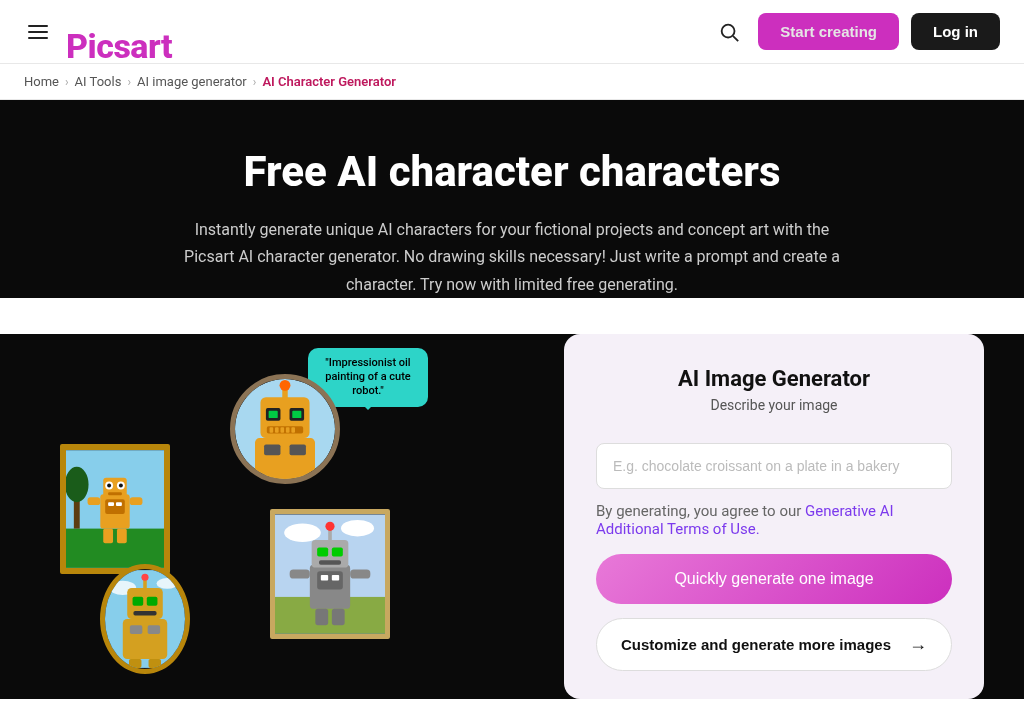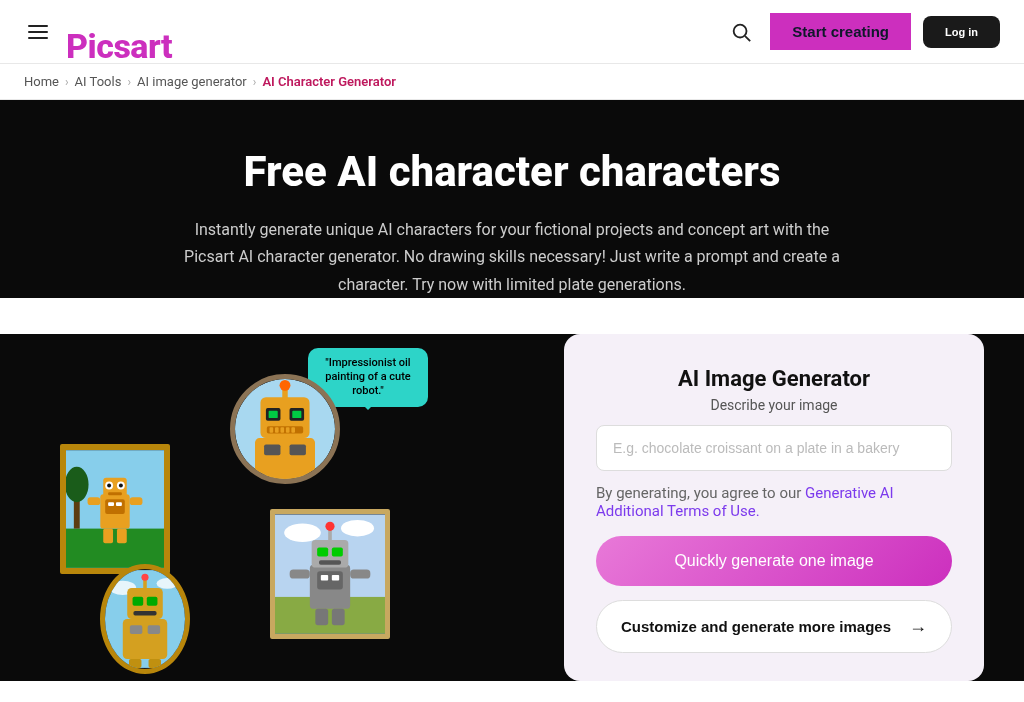--- a/index.html
+++ b/index.html
@@ -64,36 +64,36 @@
     }
     .search-icon-btn svg {
       width: 22px;
       height: 22px;
       stroke: #222;
       fill: none;
       stroke-width: 2;
     }
     .btn-start-creating {
       background: #cc2fbe;
-      color: #0f172a;
+      color: #e5e5e5;
       border: none;
-      border-radius: 0;
+      border-radius: 8px;
       padding: 10px 22px;
       font-size: 15px;
       font-weight: 600;
       cursor: pointer;
       white-space: nowrap;
     }
     .btn-login {
       background: #1a1a1a;
       color: #fff;
       border: none;
       border-radius: 8px;
       padding: 10px 22px;
-      font-size: 11px;
+      font-size: 15px;
       font-weight: 600;
       cursor: pointer;
     }
 
     
     .breadcrumb {
       display: flex;
       align-items: center;
       gap: 6px;
       padding: 10px 24px;
@@ -242,21 +242,21 @@
       font-size: 22px;
       font-weight: 700;
       color: #111;
       text-align: center;
       margin-bottom: 6px;
     }
     .card-subtitle {
       font-size: 14px;
       color: #555;
       text-align: center;
-      margin-bottom: 12px;
+      margin-bottom: 30px;
     }
     .prompt-input {
       width: 100%;
       border: 1px solid #ddd;
       border-radius: 8px;
       padding: 14px 16px;
       font-size: 14px;
       color: #999;
       background: #fff;
       outline: none;
@@ -335,21 +335,21 @@
   <span class="breadcrumb-sep">›</span>
   <span class="breadcrumb-item">AI Tools</span>
   <span class="breadcrumb-sep">›</span>
   <span class="breadcrumb-item">AI image generator</span>
   <span class="breadcrumb-sep">›</span>
   <span class="breadcrumb-item active">AI Character Generator</span>
 </nav>
 
 <section class="hero">
   <h1 class="hero-title">Free AI character characters</h1>
-  <p class="hero-desc">Instantly generate unique AI characters for your fictional projects and concept art with the Picsart AI character generator. No drawing skills necessary! Just write a prompt and create a character. Try now with limited plate generations.</p>
+  <p class="hero-desc">Instantly generate unique AI characters for your fictional projects and concept art with the Picsart AI character generator. No drawing skills necessary! Just write a prompt and create a character. Try now with limited free generating.</p>
 </section>
 
 <div class="content-row">
 
   <div class="illustration">
 
     <div class="speech-bubble">
       <span>"Impressionist oil painting of a cute robot."</span>
     </div>
 

